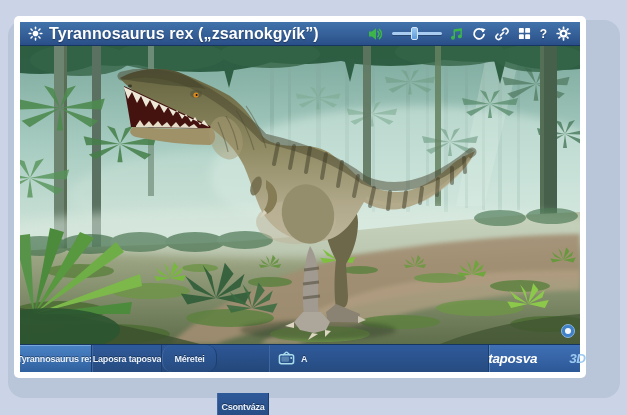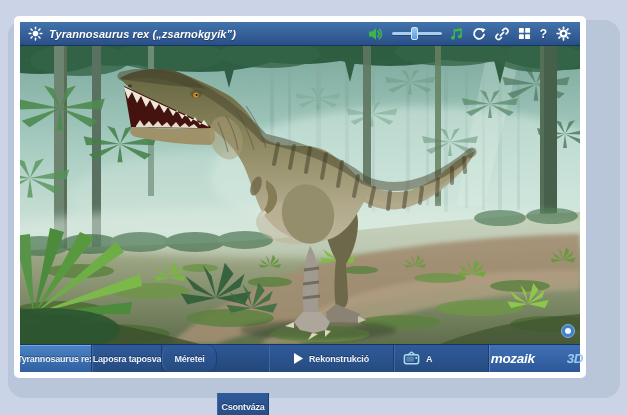--- a/index.html
+++ b/index.html
@@ -17,22 +17,22 @@
     background:#ffffff;border-radius:5px;padding:6px;box-sizing:border-box;
   }
   
   .titlebar{
     height:24px;display:flex;align-items:center;
     background:linear-gradient(#4273ab,#2a4f88);
     border-bottom:1px solid #16355f;box-sizing:border-box;
     padding:0 8px;gap:6px;
   }
   .t-title{
-    color:#ffffff;font-weight:bold;font-size:11px;letter-spacing:.1px;
-    text-shadow:0 1px 1px rgba(0,0,0,.35);white-space:nowrap;flex:0 1 auto;font-style:italic;
+    color:#ffffff;font-weight:bold;font-size:16px;letter-spacing:.1px;
+    text-shadow:0 1px 1px rgba(0,0,0,.35);white-space:nowrap;flex:0 1 auto;
   }
   .t-spacer{flex:1;}
   .tools{display:flex;align-items:center;gap:7px;}
   .tool-btn{
     background:none;border:none;padding:1px;margin:0;cursor:pointer;
     display:flex;align-items:center;justify-content:center;height:18px;
   }
   .help-text{color:#fff;font-weight:bold;font-size:12px;text-shadow:0 1px 1px rgba(0,0,0,.3);}
   .slider{position:relative;width:50px;height:15px;cursor:pointer;}
   .slider .track{
@@ -407,42 +407,36 @@
     </button>
     <button class="tab tab-2">
       <span>Laposra taposva</span>
     </button>
     <button class="tab tab-3">
       <span>Méretei</span>
     </button>
     <button class="tab tab-5">
       <span>Csontváza</span>
     </button>
-    <button class="tab tab-6">
-      <svg width="9" height="11" viewBox="0 0 9 11">
-        <polygon points="0,0 9,5.5 0,11" fill="#ffffff"></polygon>
-      </svg>
-      <span>Rekonstrukció</span>
-    </button>
     <button class="tab tab-7">
       <svg width="17" height="15" viewBox="0 0 18 15">
         <path d="M5.5,3.5 L8.5,0.8 M12.5,3.5 L9.5,0.8" stroke="#a8dcec" stroke-width="1.4" fill="none" stroke-linecap="round"></path>
         <rect x="1.5" y="3.5" width="15" height="9.5" rx="2" fill="none" stroke="#a8dcec" stroke-width="1.6"></rect>
         <rect x="3.6" y="5.5" width="8" height="5.5" rx="1" fill="#a8dcec" opacity=".35"></rect>
         <circle cx="14" cy="7" r="1" fill="#a8dcec"></circle>
       </svg>
       <span>A</span>
     </button>
     <div class="brand-panel">
       <svg width="13" height="16" viewBox="0 0 14 17">
         <path d="M1,1 L9,1 L13,5 L13,16 L1,16 Z" fill="#ffffff"></path>
         <path d="M9,1 L9,5 L13,5 Z" fill="#c9d9ea"></path>
         <g stroke="#6b86a8" stroke-width="1">
           <path d="M3,8 L11,8"></path>
             <path d="M3,10.5 L11,10.5"></path>
             <path d="M3,13 L9,13"></path>
         </g>
       </svg>
-      <span class="brand-logo"><span class="p1">mozaik</span><span class="p2">3D</span></span>
+      <span class="brand-logo"><span class="p1">taposva</span><span class="p2">3D</span></span>
     </div>
   </div>
 
 </div>
 
 </body></html>

